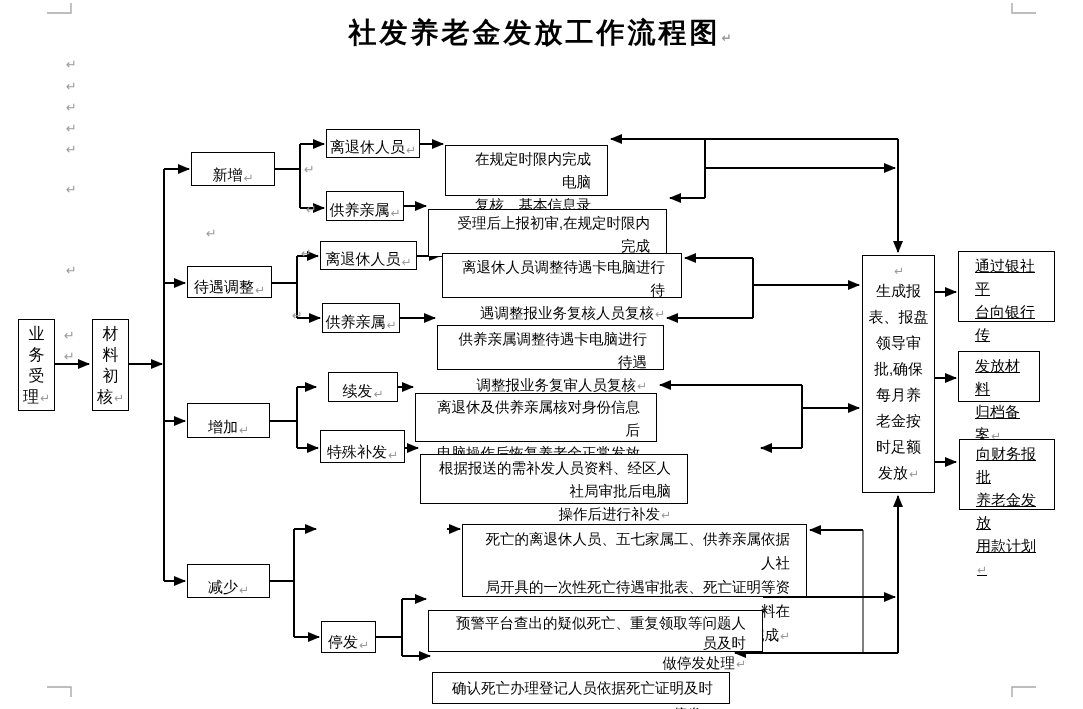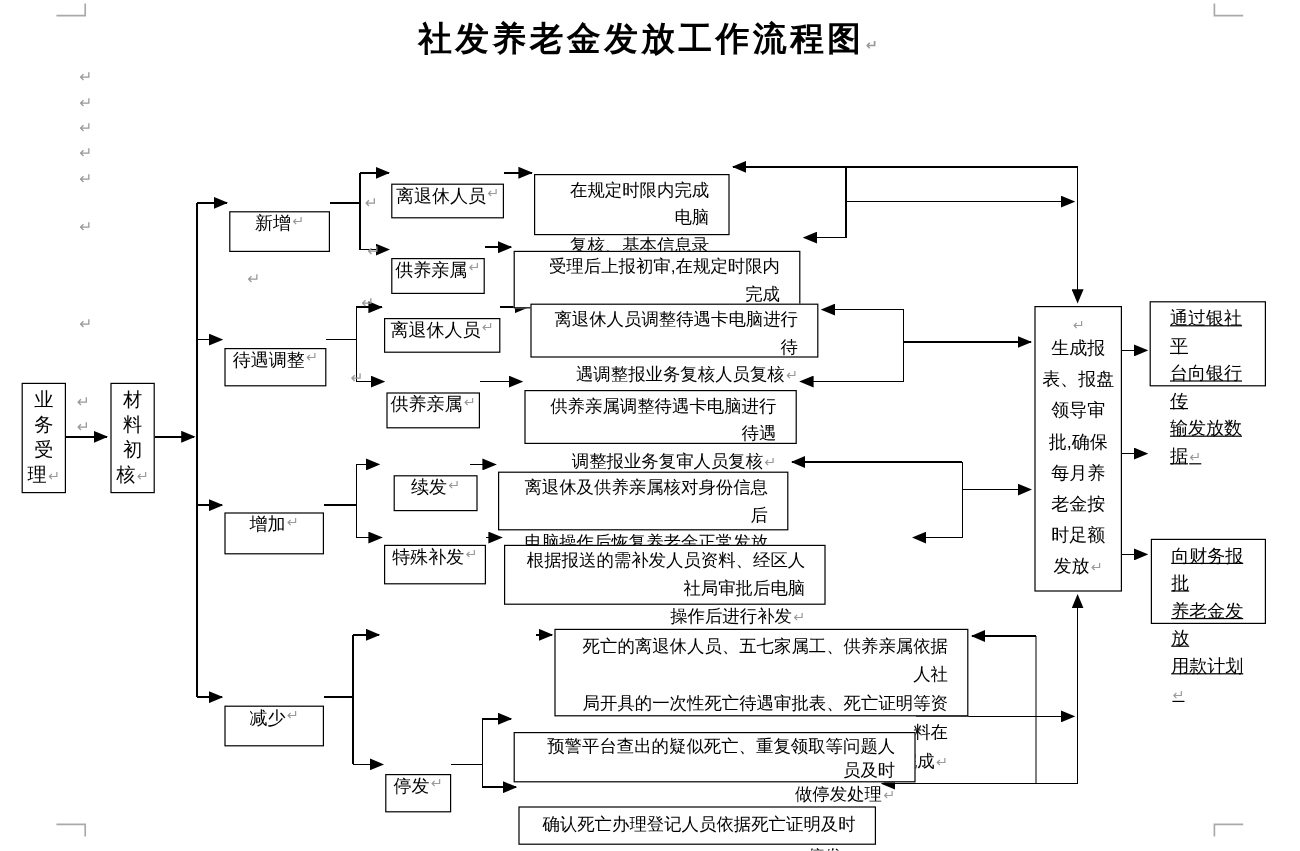--- a/index.html
+++ b/index.html
@@ -3,21 +3,21 @@
 <meta charset="utf-8">
 <style>
   html,body{margin:0;padding:0;background:#fff;}
   .page{position:relative;width:1083px;height:709px;background:#fff;overflow:hidden;
         font-family:"Liberation Sans","DejaVu Sans",sans-serif;color:#000;}
   .title{position:absolute;left:0;top:14px;width:100%;text-align:center;
          font-family:"Liberation Serif","DejaVu Serif",serif;
          font-weight:bold;font-size:28px;letter-spacing:3px;}
   .node{position:absolute;border:1.5px solid #000;background:#fff;box-sizing:border-box;}
   .btext{white-space:pre-line;}
-  .center{display:flex;align-items:flex-start;justify-content:center;text-align:center;margin-top:24px;}
+  .center{display:flex;align-items:flex-end;justify-content:center;text-align:center;}
   .branch{font-size:15px;}
   .vert{font-size:16px;line-height:21px;padding-top:3px;text-align:center;}
   .result{font-size:14.5px;line-height:23px;padding:2px 16px;text-align:right;margin-top:32px;}
   .report{font-size:15px;line-height:26px;padding-top:2px;text-align:center;}
   .out{font-size:15px;line-height:23px;padding:2px 16px;text-align:left;text-decoration:underline;}
   .pmark{color:#9a9a9a;font-size:12px;margin-left:1px;font-family:"DejaVu Sans",sans-serif;}
   .leadmark{display:block;text-align:center;height:20px;}
   .freemark{position:absolute;color:#9a9a9a;font-size:13px;font-family:"DejaVu Sans",sans-serif;}
   svg{position:absolute;left:0;top:0;}
 </style>
@@ -186,17 +186,19 @@
 表、报盘
 领导审
 批,确保
 每月养
 老金按
 时足额
 发放</span><span class="pmark">↵</span></div>
   <div class="node out" style="left:958px;top:251px;width:97px;height:71px"><span class="btext">通过银社平
 台向银行传
 输发放数据</span><span class="pmark">↵</span></div>
-  <div class="node out" style="left:959px;top:449px;width:96px;height:71px"><span class="btext">向财务报批
+  <div class="node out" style="left:958px;top:351px;width:82px;height:51px"><span class="btext">发放材料
+归档备案</span><span class="pmark">↵</span></div>
+  <div class="node out" style="left:959px;top:439px;width:96px;height:71px"><span class="btext">向财务报批
 养老金发放
 用款计划</span><span class="pmark">↵</span></div>
 
 </div>
 
 </body></html>

